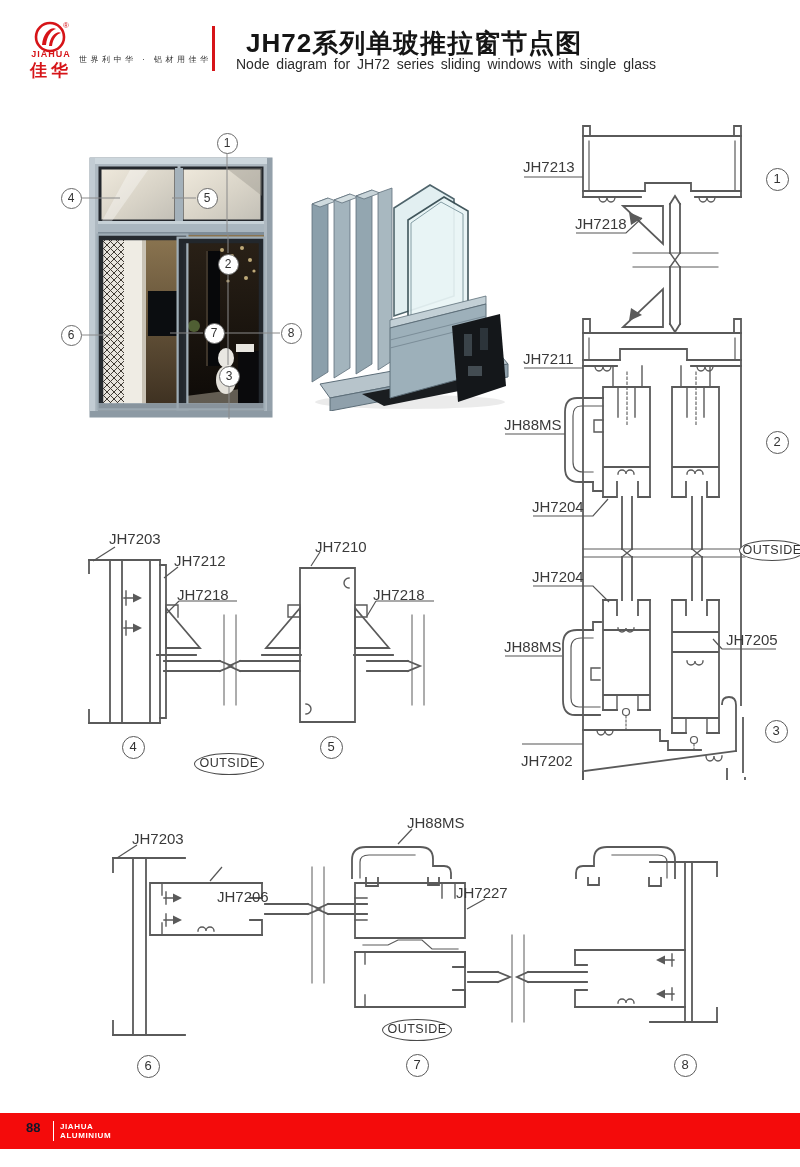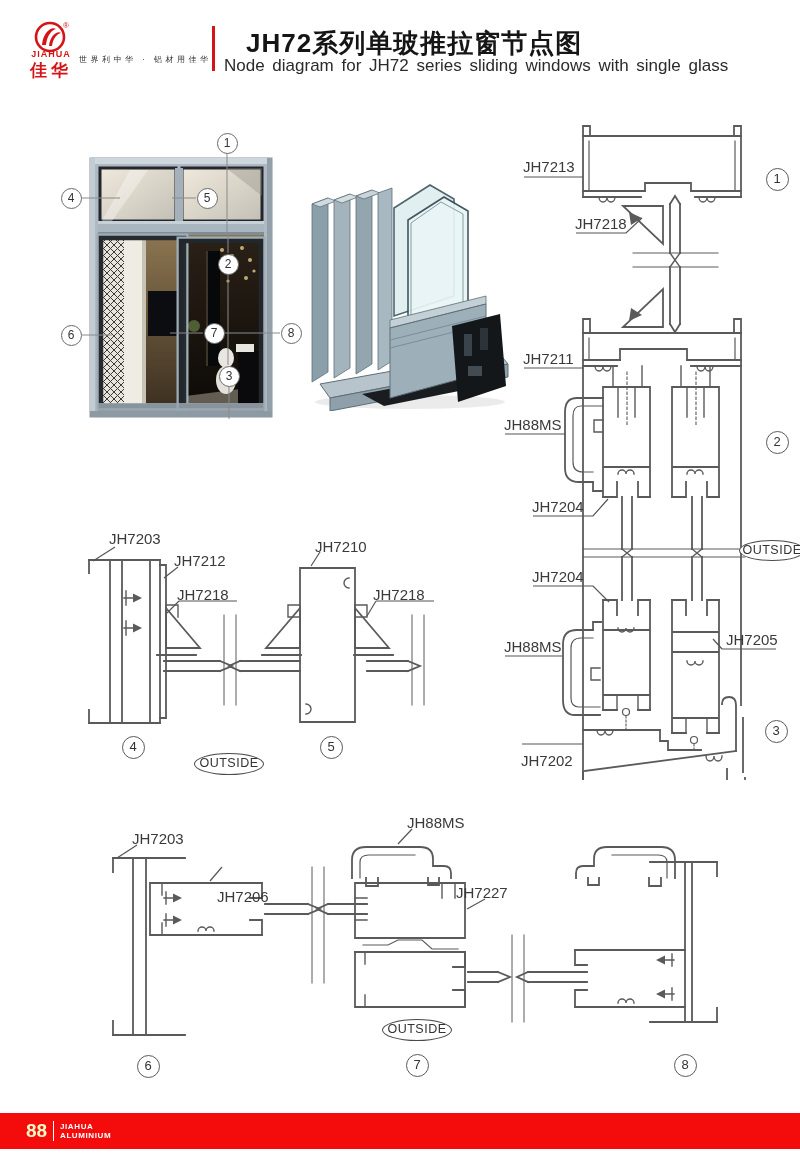--- a/index.html
+++ b/index.html
@@ -14,40 +14,40 @@
   .logo-en{position:absolute;left:21px;top:49px;width:60px;text-align:center;
            font-size:9px;font-weight:bold;color:#d61418;letter-spacing:1px;}
   .logo-cn{position:absolute;left:21px;top:59px;width:60px;text-align:center;
            font-size:17px;font-weight:bold;color:#d61418;letter-spacing:4px;}
   .brand-title{position:absolute;left:72px;top:22px;font-size:34px;font-weight:bold;
                color:#111;letter-spacing:2px;line-height:36px;}
   .brand-slogan{position:absolute;left:79px;top:54px;font-size:8px;color:#333;letter-spacing:3.5px;}
   .hdr-divider{position:absolute;left:212px;top:26px;width:3px;height:45px;background:#d61418;}
   .title-cn{position:absolute;left:224px;top:26px;font-size:26px;font-weight:bold;color:#151515;
             letter-spacing:1px;white-space:nowrap;margin-left:22px;}
-  .title-en{position:absolute;left:224px;top:56px;font-size:17px;color:#2b2b2b;
+  .title-en{position:absolute;left:236px;top:56px;font-size:14px;color:#2b2b2b;
             word-spacing:3px;white-space:nowrap;}
 
   
   .lbl{position:absolute;font-size:15px;color:#3a3a3a;white-space:nowrap;line-height:17px;}
   .badge{position:absolute;width:23px;height:23px;border:1.4px solid #5a5a5a;border-radius:50%;
          background:#fff;font-size:13px;color:#333;text-align:center;line-height:20px;}
   .callout{position:absolute;width:21px;height:21px;border:1.4px solid #6a6a6a;border-radius:50%;
            background:#fff;font-size:12px;color:#333;text-align:center;line-height:18px;}
   .oval{position:absolute;border:1.3px solid #4a4a4a;border-radius:50%;background:#fff;
         font-size:12.5px;color:#333;text-align:center;letter-spacing:.5px;}
   .oval.l{width:70px;height:22px;line-height:19px;}
   .oval.r{width:66px;height:21px;line-height:18px;}
   .oval.b{width:70px;height:22px;line-height:19px;}
 
   .abs{position:absolute;}
 
   
   .footer{position:absolute;left:0;top:1113px;width:800px;height:36px;background:#f40b0b;}
-  .pageno{position:absolute;left:26px;top:7px;font-size:19px;font-weight:bold;color:#fef9c3;}
+  .pageno{position:absolute;left:26px;top:7px;font-size:13px;font-weight:bold;color:#0f172a;}
   .fdiv{position:absolute;left:53px;top:8px;width:1px;height:20px;background:#fff;}
   .fbrand{position:absolute;left:60px;top:9px;font-size:8px;line-height:9px;color:#fff;
           letter-spacing:.6px;font-weight:bold;}
 </style>
 </head>
 <body>
 
 <div class="page">
 
   <div class="hdr">

